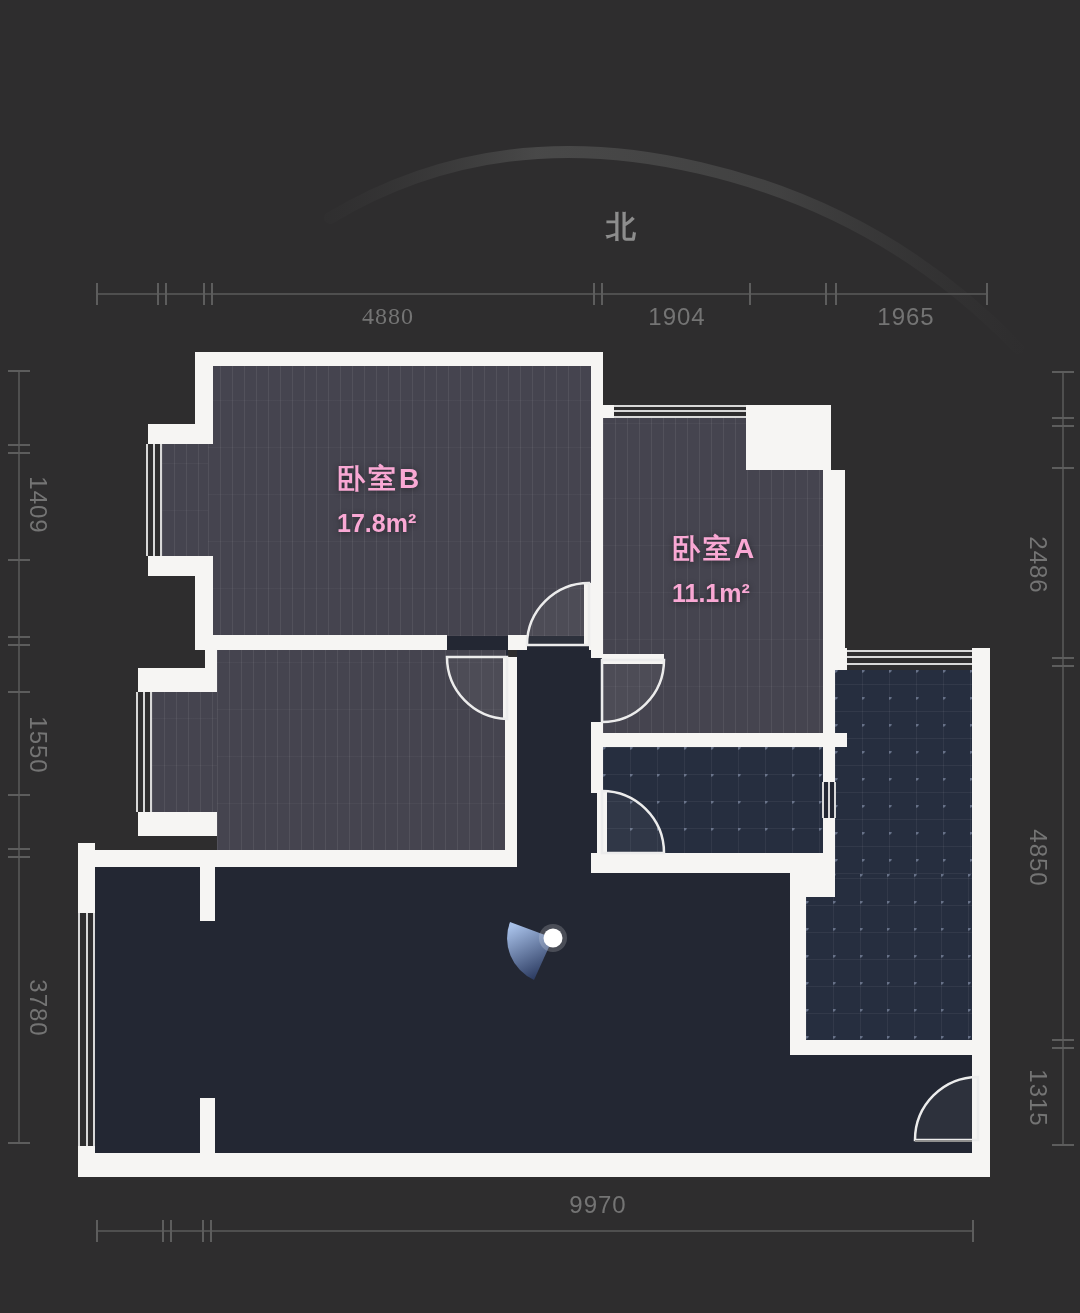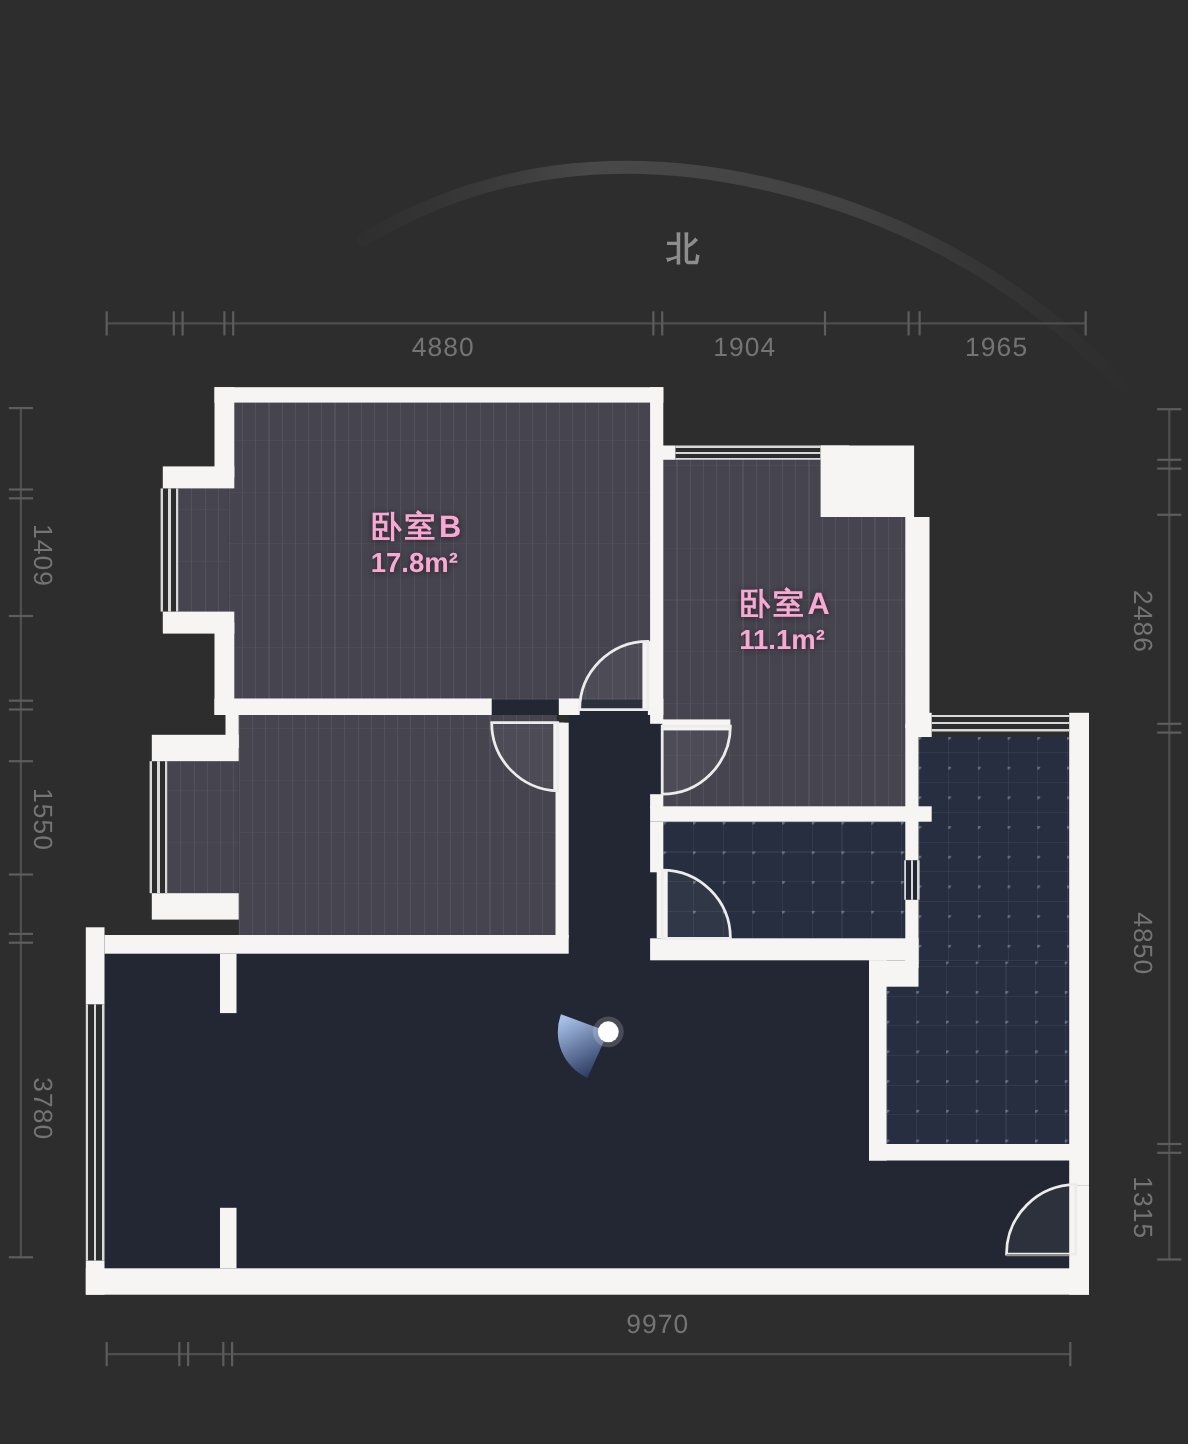--- a/index.html
+++ b/index.html
@@ -26,21 +26,21 @@
       linear-gradient(180deg,#d8d8d8 0 2px,transparent 2px),
       linear-gradient(180deg,transparent 0 calc(50% - 1px),#d8d8d8 calc(50% - 1px) calc(50% + 1px),transparent calc(50% + 1px)),
       linear-gradient(0deg,#d8d8d8 0 2px,transparent 2px);}
   .rline{position:absolute;background:#4f4f4f;}
   .tick-v{position:absolute;width:2px;height:22px;background:#5d5d5d;transform:translate(-50%,-50%);}
   .tick-h{position:absolute;width:22px;height:2px;background:#5d5d5d;transform:translate(-50%,-50%);}
   .dim-h{position:absolute;color:#747474;font-size:24px;letter-spacing:1px;transform:translateX(-50%);white-space:nowrap;}
   .dim-v{position:absolute;color:#747474;font-size:24px;letter-spacing:1px;transform:translate(-50%,-50%) rotate(90deg);white-space:nowrap;}
   .room-label{position:absolute;color:#f9a8d4;text-shadow:0 1px 6px rgba(0,0,0,0.45);}
   .rname{font-size:28px;font-weight:700;letter-spacing:3px;white-space:nowrap;}
-  .rarea{font-size:25px;font-weight:600;white-space:nowrap;}
+  .rarea{font-size:25px;font-weight:600;margin-top:11px;white-space:nowrap;}
   .north{position:absolute;color:#8d8d8d;font-size:30px;font-weight:700;transform:translate(-50%,-50%);}
   svg{position:absolute;left:0;top:0;}
 </style>
 </head>
 <body>
 
 <div id="stage">
 
   <svg width="1080" height="420">
     <defs>
@@ -53,21 +53,21 @@
     </defs>
     <path d="M330,218 C440,152 565,136 700,168 C830,198 935,262 1018,348" stroke="url(#arcg)" stroke-width="12" fill="none" stroke-linecap="round"></path>
   </svg>
   <div class="north" style="left:621px;top:227px;">北</div>
 
   <div class="rline" style="left:97px;top:293px;width:890px;height:2px;"></div>
   <div class="rline" style="left:97px;top:1230px;width:876px;height:2px;"></div>
   <div class="rline" style="left:18px;top:371px;width:2px;height:772px;"></div>
   <div class="rline" style="left:1062px;top:372px;width:2px;height:773px;"></div>
 
-  <div class="dim-h" style="left:403px;top:303px;">4880</div>
+  <div class="dim-h" style="left:388px;top:303px;font-family:Liberation Serif, serif;">4880</div>
   <div class="dim-h" style="left:677px;top:303px;">1904</div>
   <div class="dim-h" style="left:906px;top:303px;">1965</div>
   <div class="dim-h" style="left:598px;top:1191px;">9970</div>
   <div class="dim-v" style="left:38px;top:505px;">1409</div>
   <div class="dim-v" style="left:38px;top:745px;">1550</div>
   <div class="dim-v" style="left:38px;top:1008px;">3780</div>
   <div class="dim-v" style="left:1038px;top:565px;">2486</div>
   <div class="dim-v" style="left:1038px;top:858px;">4850</div>
   <div class="dim-v" style="left:1038px;top:1098px;">1315</div>
 

